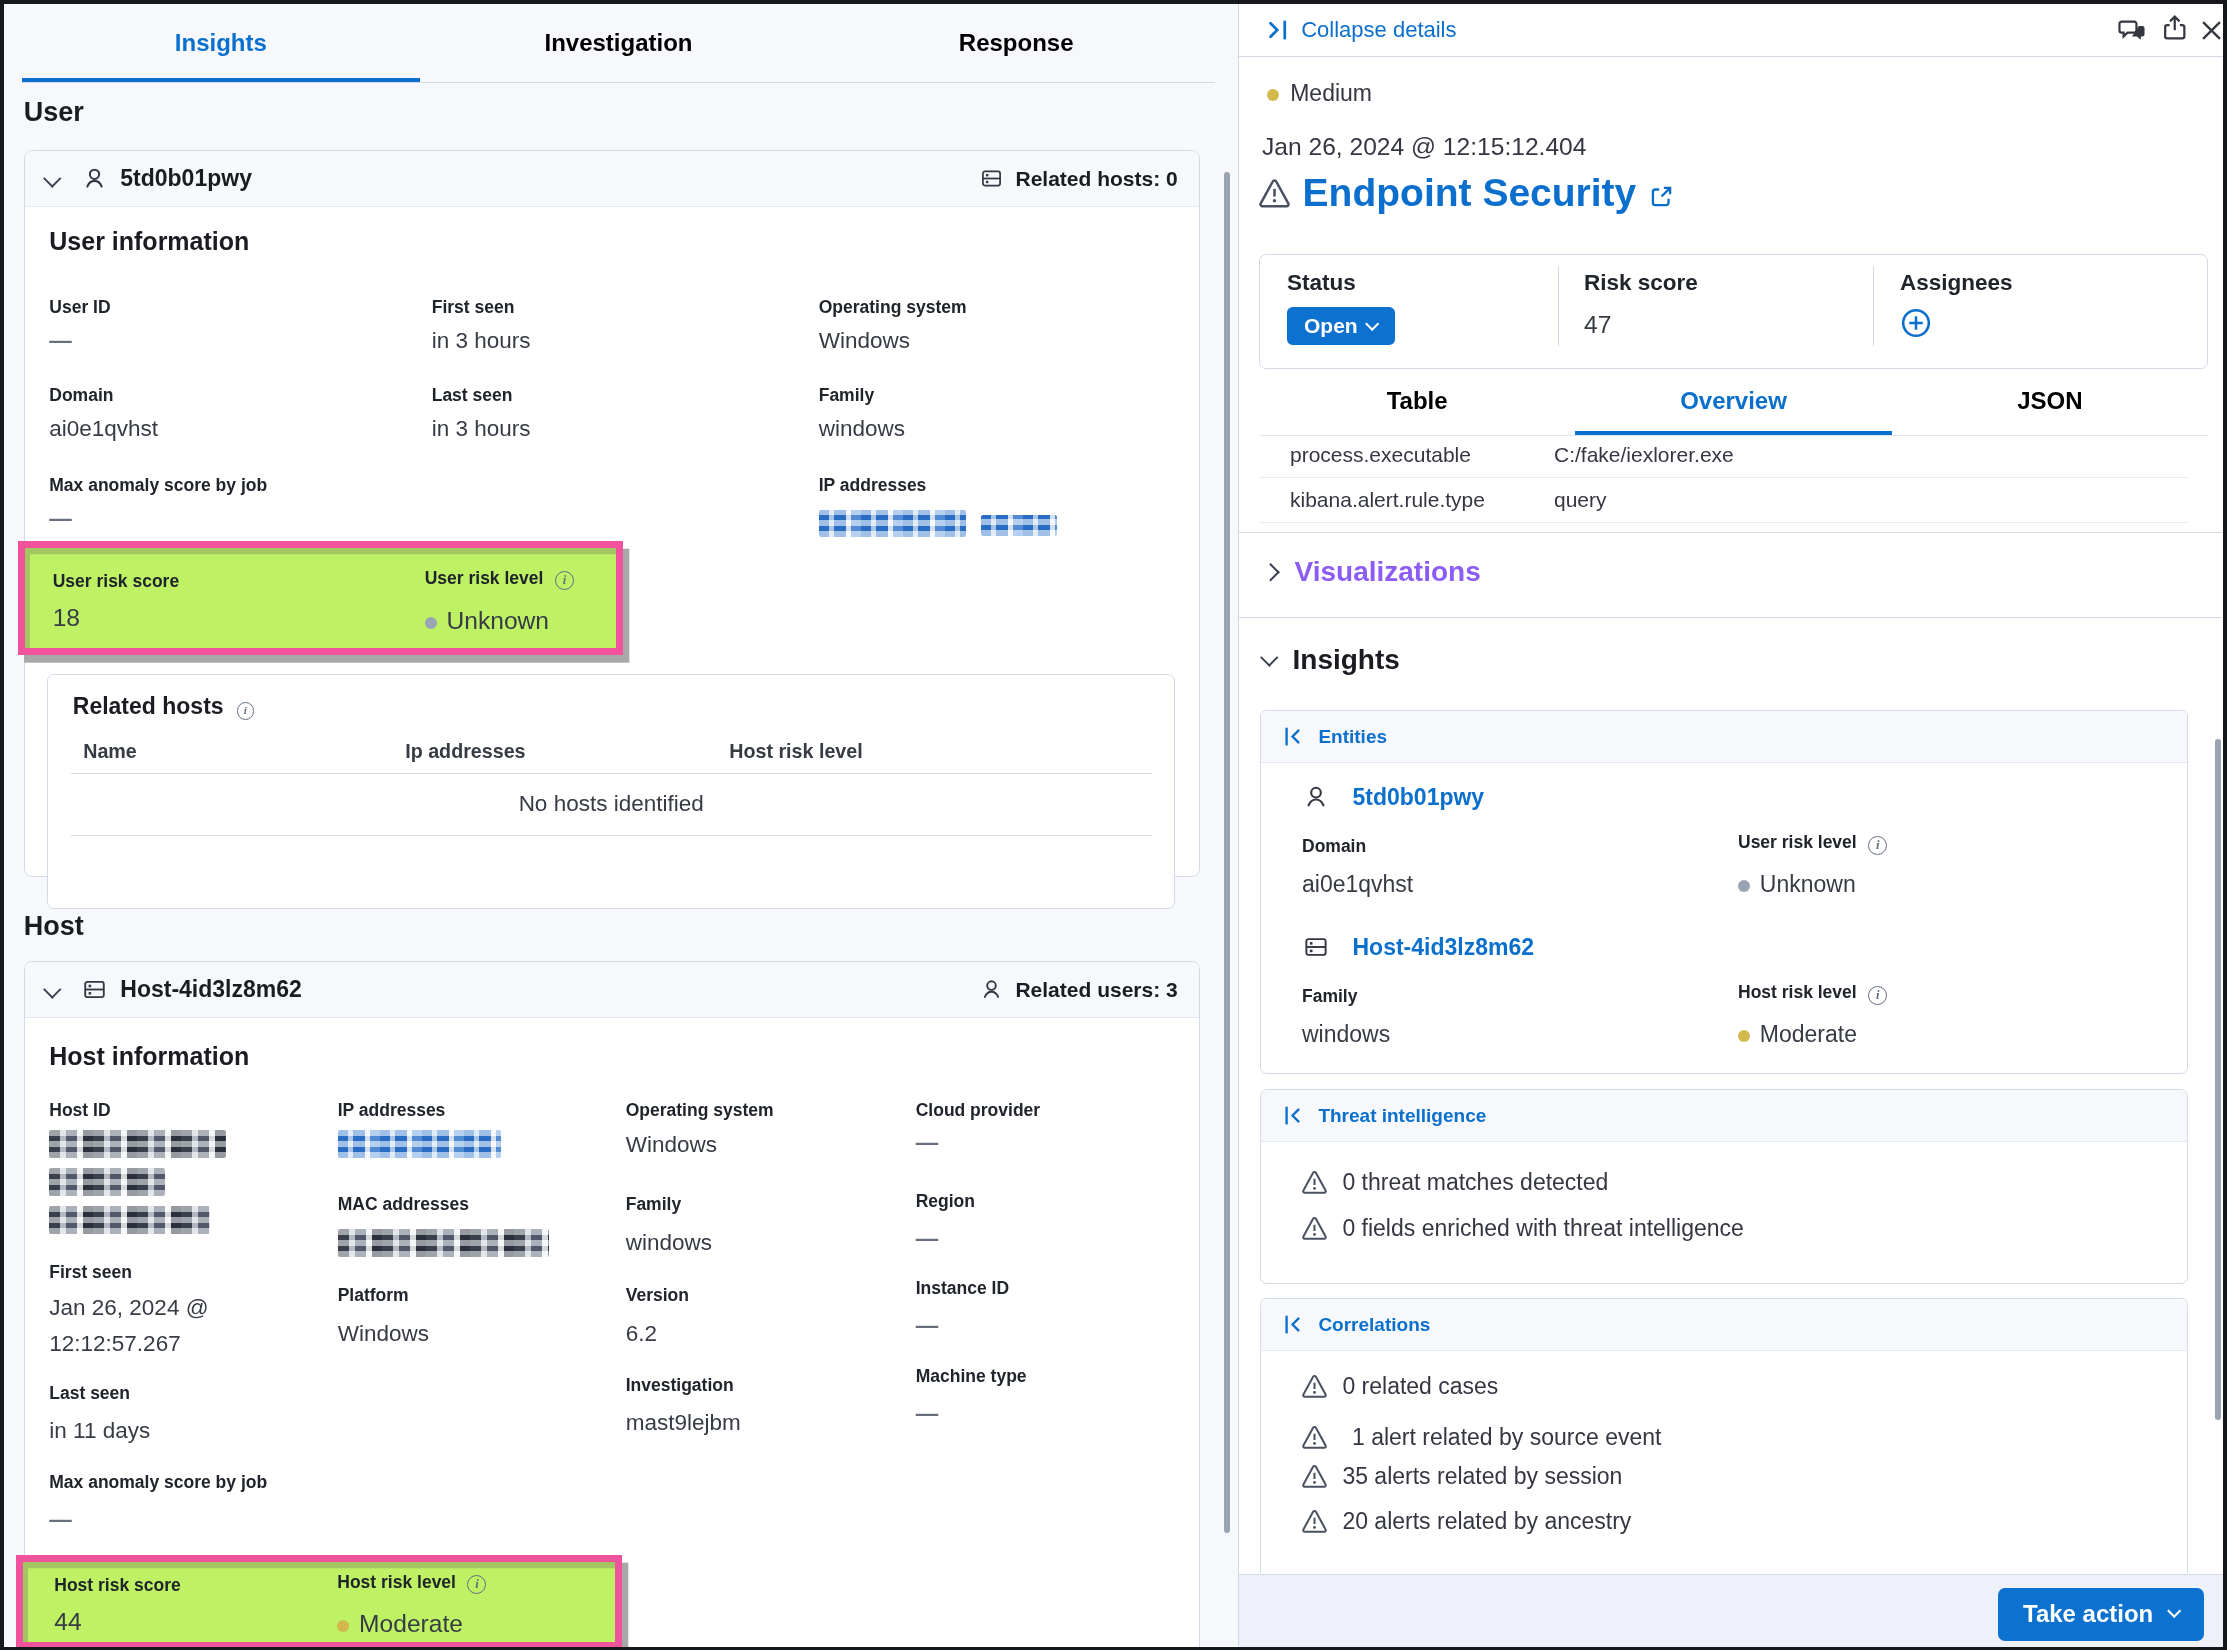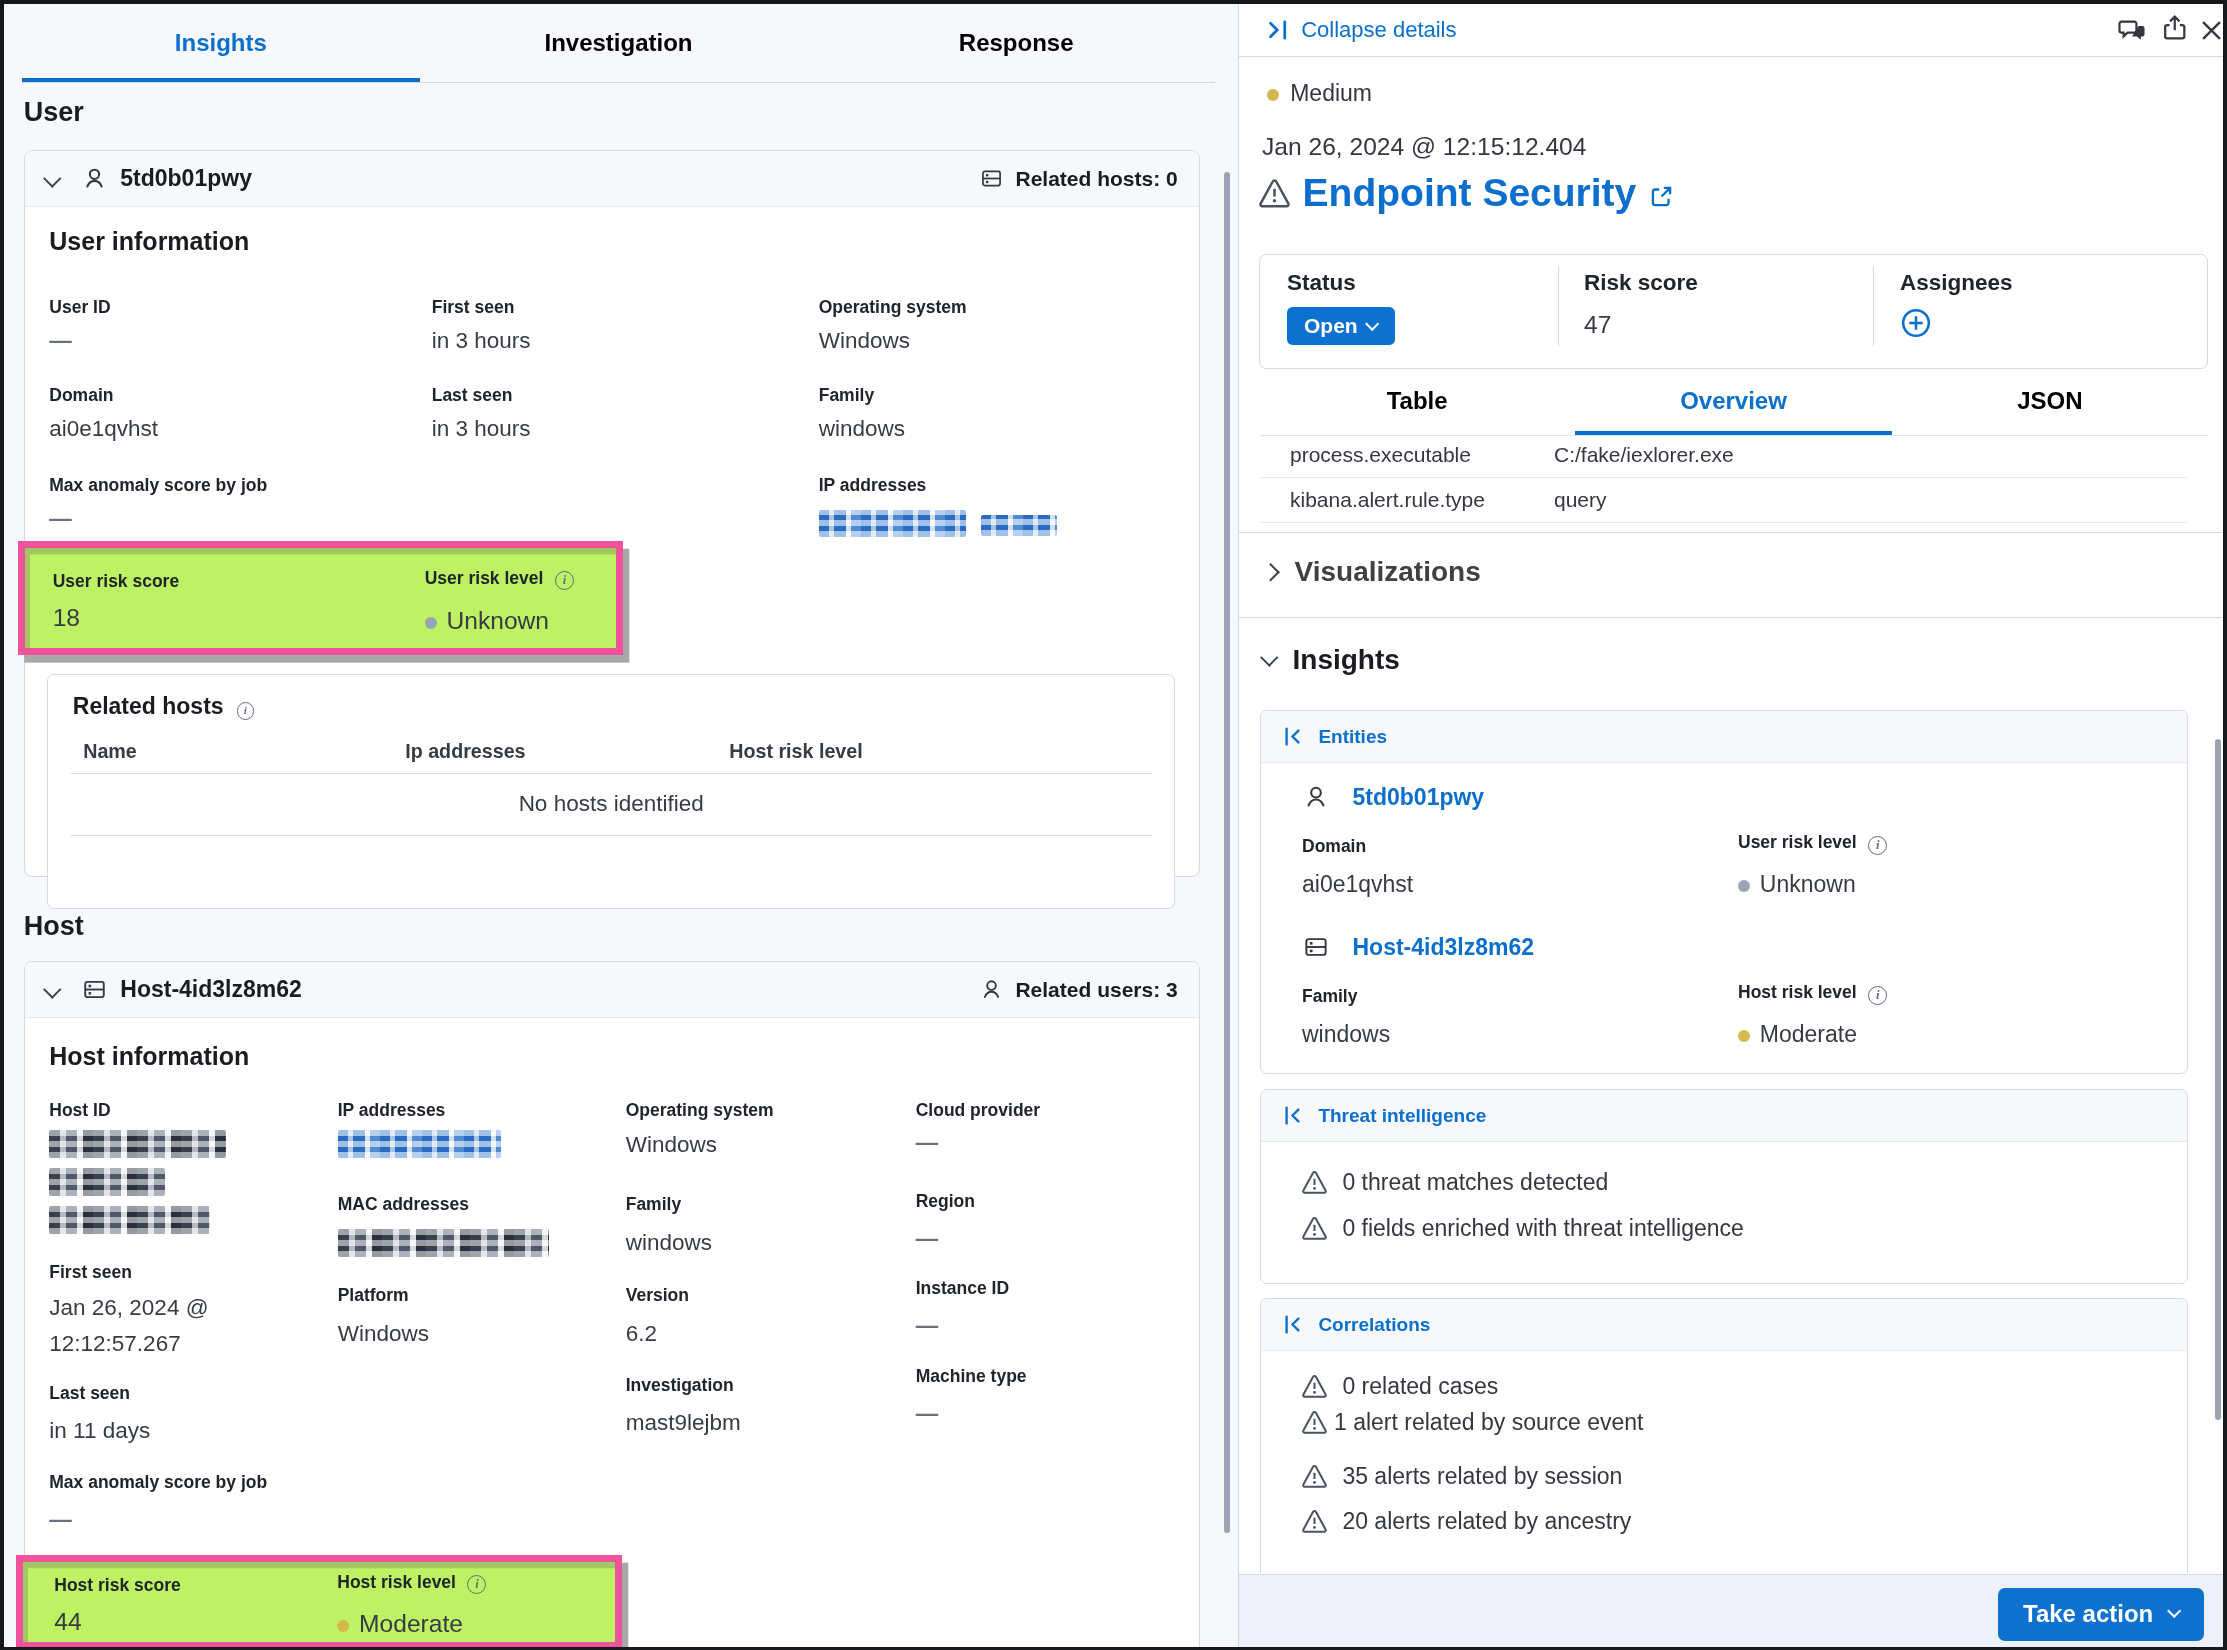--- a/index.html
+++ b/index.html
@@ -288,21 +288,21 @@
     <div style="display:flex;align-items:center;height:44px;border-bottom:1.4px solid #e6ebf3;">
       <span style="width:264px;padding-left:31px;font-size:21px;color:#343741;">kibana.alert.rule.type</span>
       <span style="font-size:21px;color:#343741;">query</span>
     </div>
   </div>
 
   <div class="abs" style="left:1235px;top:528px;width:983px;height:1.4px;background:#d3dae6;"></div>
 
   <div class="abs" style="left:1260px;top:552px;display:flex;align-items:center;gap:18px;">
     <span class="chev right"></span>
-    <span class="b" style="font-size:28px;color:#404040;">Visualizations</span>
+    <span class="b" style="font-size:28px;color:#8b5cf6;">Visualizations</span>
   </div>
   <div class="abs" style="left:1235px;top:613px;width:983px;height:1.4px;background:#d3dae6;"></div>
 
   <div class="abs" style="left:1259px;top:640px;display:flex;align-items:center;gap:17px;">
     <span class="chev down" style="margin-top:-5.6px;"></span>
     <span class="b" style="font-size:28px;color:#1a1c21;">Insights</span>
   </div>
 
   <div class="card" style="left:1256px;top:706px;width:928px;height:364px;border-radius:7px;">
     <div class="card-head" style="height:51px;padding:0 21px;border-radius:5.6px 5.6px 0 0;">
@@ -383,21 +383,21 @@
       <span class="b blue" style="font-size:19px;">Correlations</span>
     </div>
     <div class="abs" style="left:41px;top:74px;display:flex;align-items:center;gap:15.4px;">
       <svg width="25" height="25" viewBox="0 0 16 16">
           <path d="M7.1 1.8 0.9 13.1a1 1 0 0 0 .9 1.5h12.4a1 1 0 0 0 .9-1.5L8.9 1.8a1 1 0 0 0-1.8 0Z" fill="none" stroke="#4a5160" stroke-width="1.3"></path>
           <line x1="8" y1="5.6" x2="8" y2="9.6" stroke="#4a5160" stroke-width="1.3"></line>
           <circle cx="8" cy="11.8" r="0.9" fill="#4a5160"></circle>
         </svg>
       <span style="font-size:23px;color:#343741;">0 related cases</span>
     </div>
-    <div class="abs" style="left:41px;top:110px;display:flex;align-items:center;gap:7px;">
+    <div class="abs" style="left:41px;top:125px;display:flex;align-items:center;gap:25px;">
       <svg width="25" height="25" viewBox="0 0 16 16">
           <path d="M7.1 1.8 0.9 13.1a1 1 0 0 0 .9 1.5h12.4a1 1 0 0 0 .9-1.5L8.9 1.8a1 1 0 0 0-1.8 0Z" fill="none" stroke="#4a5160" stroke-width="1.3"></path>
           <line x1="8" y1="5.6" x2="8" y2="9.6" stroke="#4a5160" stroke-width="1.3"></line>
           <circle cx="8" cy="11.8" r="0.9" fill="#4a5160"></circle>
         </svg>
       <span style="font-size:23px;color:#343741;">1 alert related by source event</span>
     </div>
     <div class="abs" style="left:41px;top:164px;display:flex;align-items:center;gap:15.4px;">
       <svg width="25" height="25" viewBox="0 0 16 16">
           <path d="M7.1 1.8 0.9 13.1a1 1 0 0 0 .9 1.5h12.4a1 1 0 0 0 .9-1.5L8.9 1.8a1 1 0 0 0-1.8 0Z" fill="none" stroke="#4a5160" stroke-width="1.3"></path>

